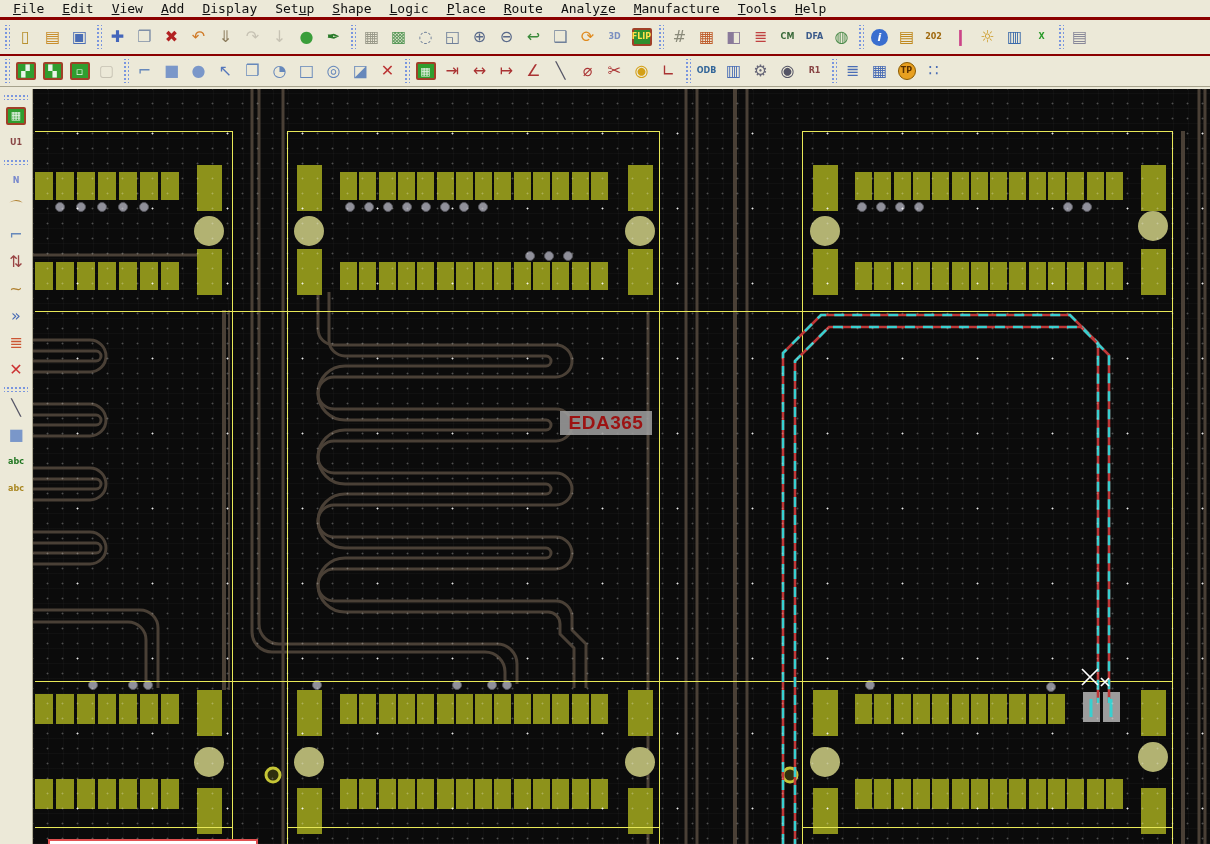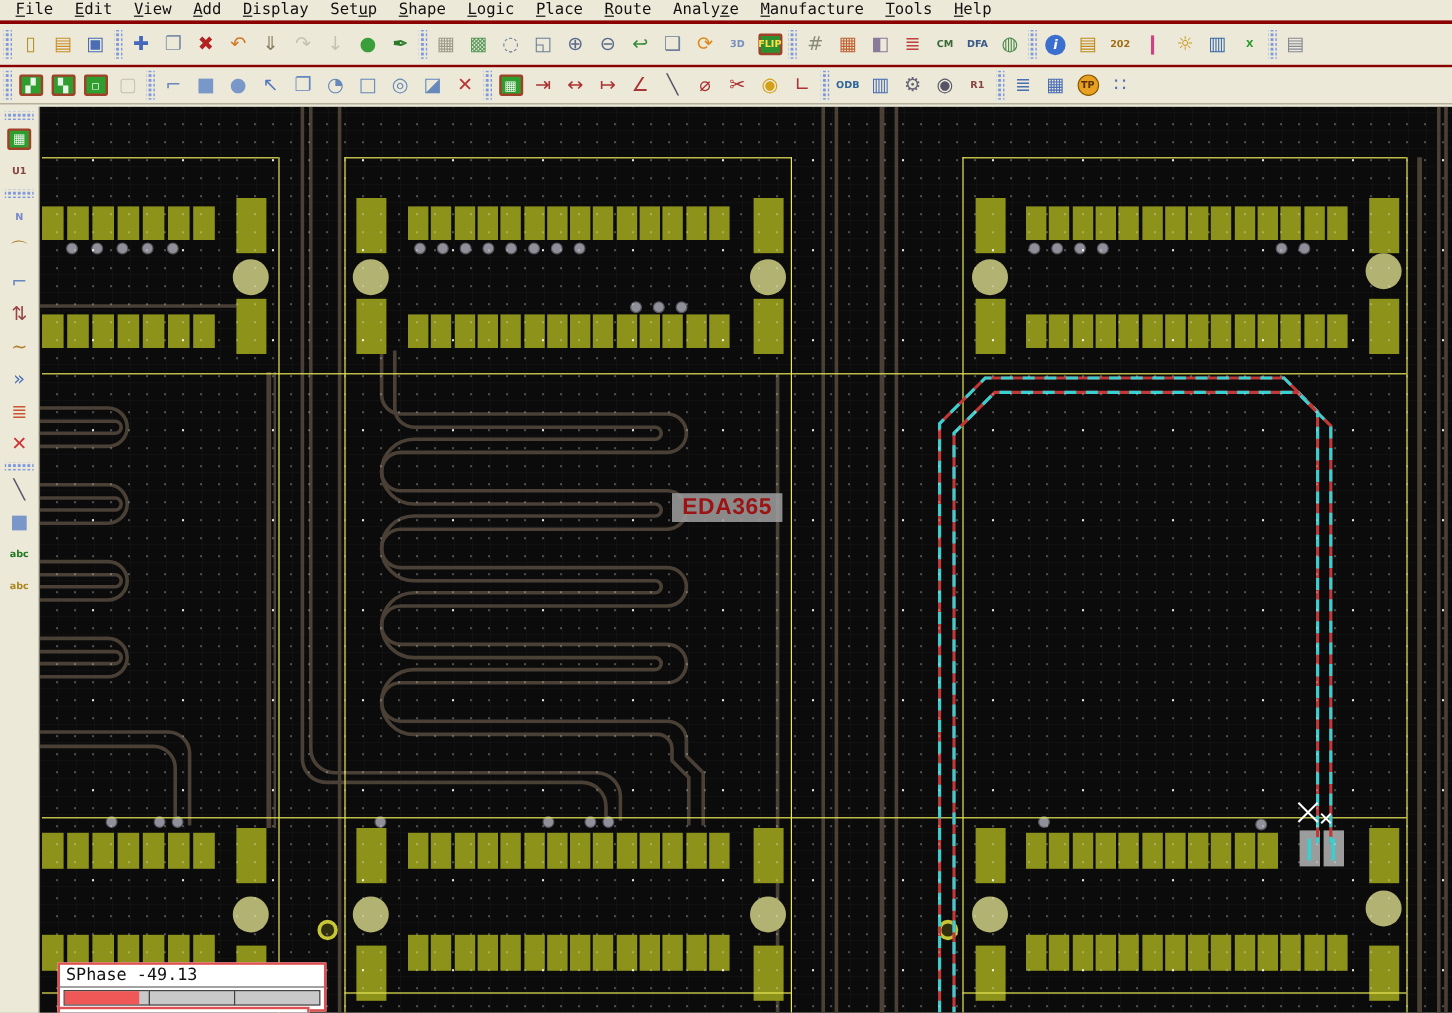--- a/index.html
+++ b/index.html
@@ -605,24 +605,14 @@
       <path d="M783,844 L783,353 L821,315 L1070,315 L1098,343 L1098,703" fill="none" stroke="#38d0d0" stroke-width="2.6" stroke-dasharray="10 8" stroke-dashoffset="0"></path>
       <path d="M795,844 L795,361 L829,327 L1081,327 L1109,355 L1109,703" fill="none" stroke="#c03838" stroke-width="2.6"></path>
       <path d="M795,844 L795,361 L829,327 L1081,327 L1109,355 L1109,703" fill="none" stroke="#38d0d0" stroke-width="2.6" stroke-dasharray="10 8" stroke-dashoffset="5"></path>
       <line x1="1091" y1="699" x2="1091" y2="717" stroke="#38d0d0" stroke-width="3"></line>
       <line x1="1111" y1="699" x2="1111" y2="717" stroke="#38d0d0" stroke-width="3"></line>
       <path d="M1082,669 L1098,685 M1098,669 L1082,685" stroke="#ffffff" stroke-width="1.7" fill="none"></path>
       <path d="M1101,678 L1109,686 M1109,678 L1101,686" stroke="#ffffff" stroke-width="1.7" fill="none"></path>
     </svg>
   <div class="dots"></div>
   <div class="eda-label">EDA365</div>
-  <div class="meter">
-    <div class="meter-text">SPhase -49.13</div>
-    <div class="meter-bar" id="meterBar">
-        <div class="cell">
-          <div class="fill" style="width: 88%;"></div>
-        </div>
-        <div class="cell"></div>
-        <div class="cell"></div>
-      </div>
-  </div>
   <div class="meter2"></div>
 </div>
 
 </body></html>

